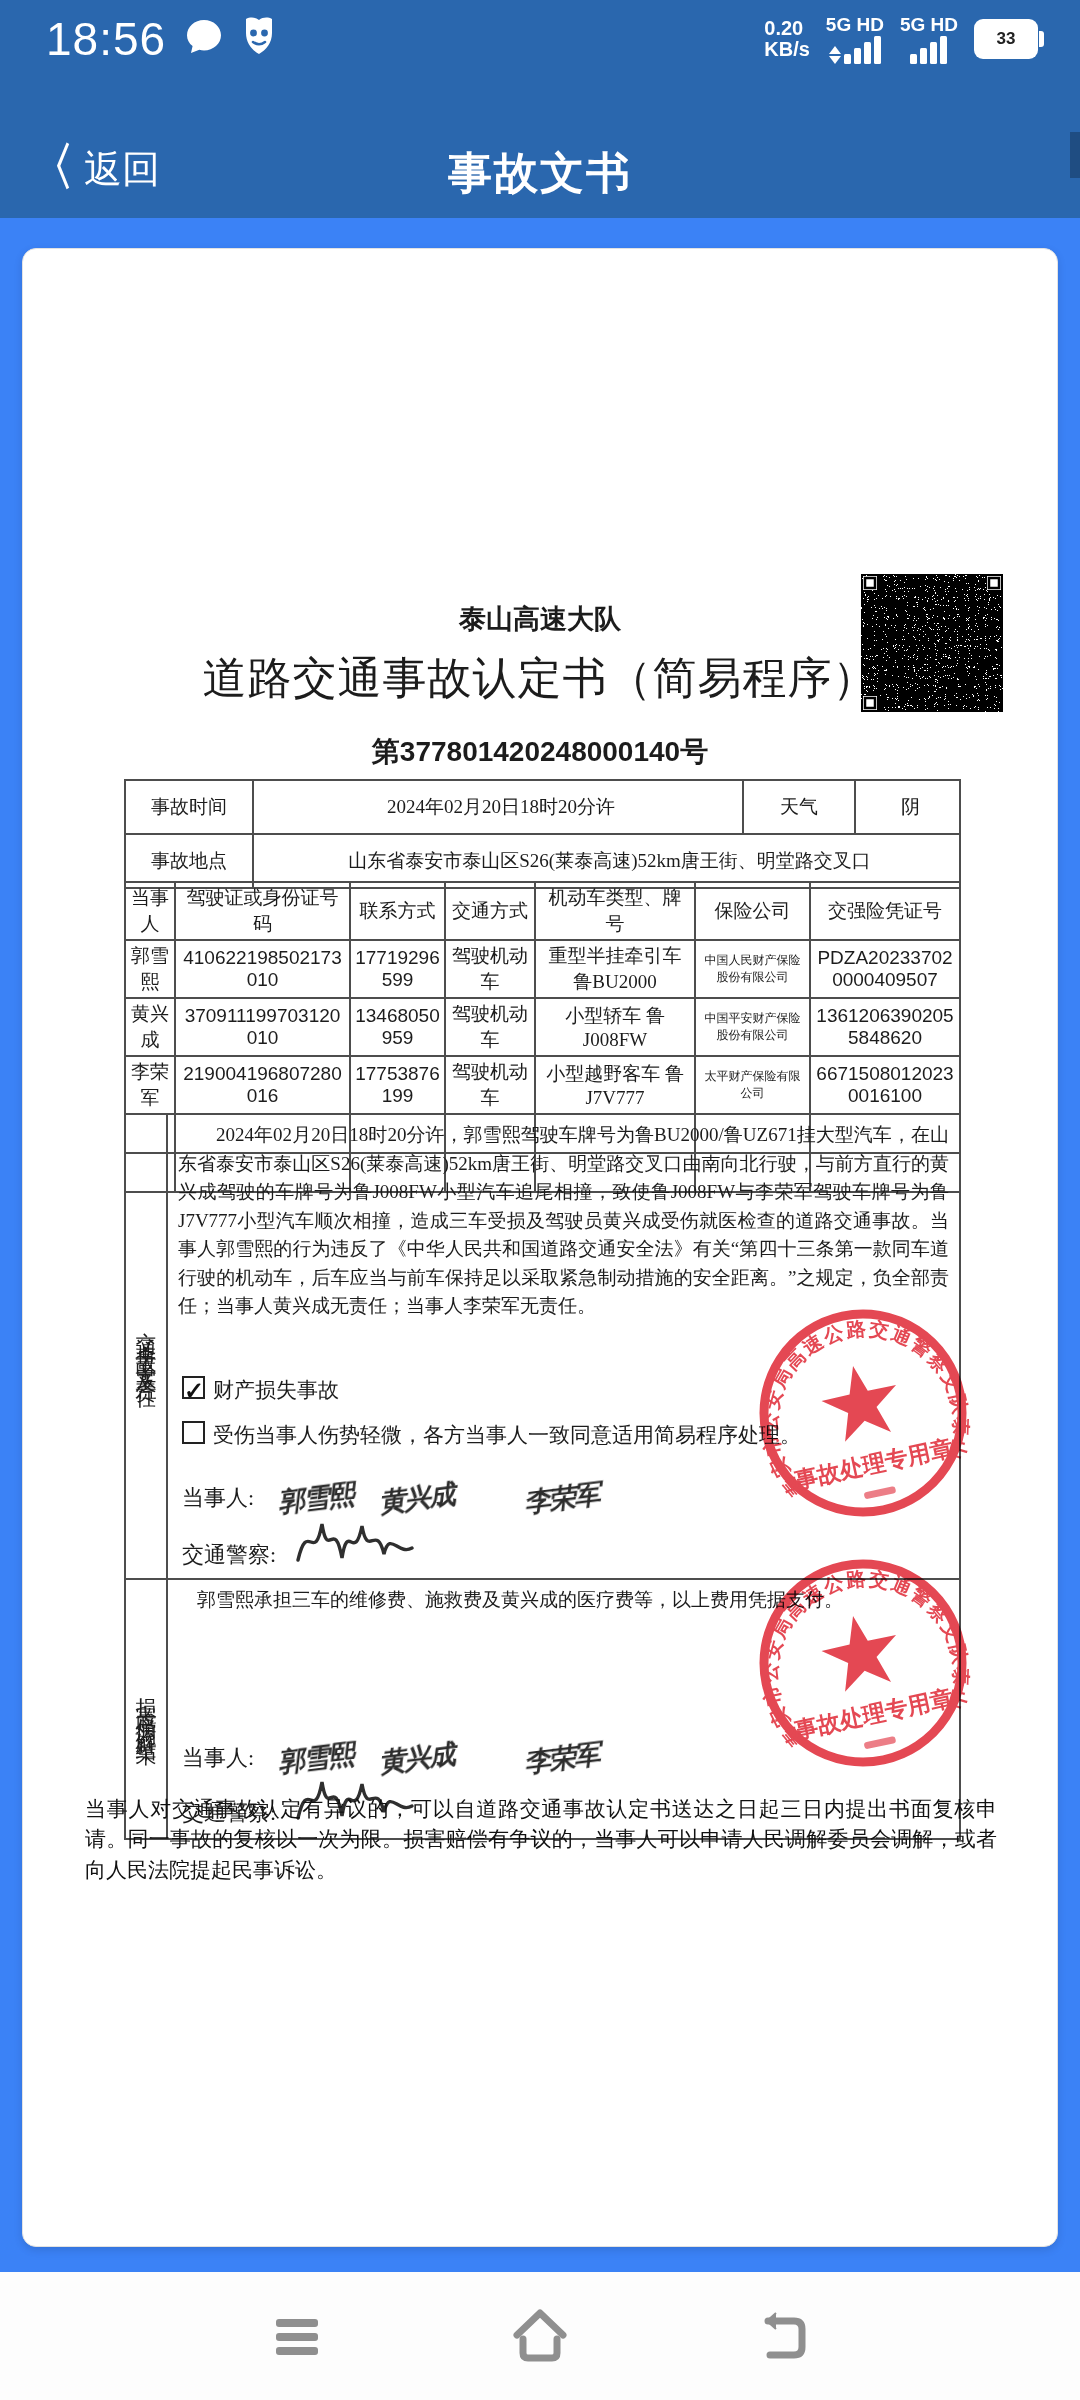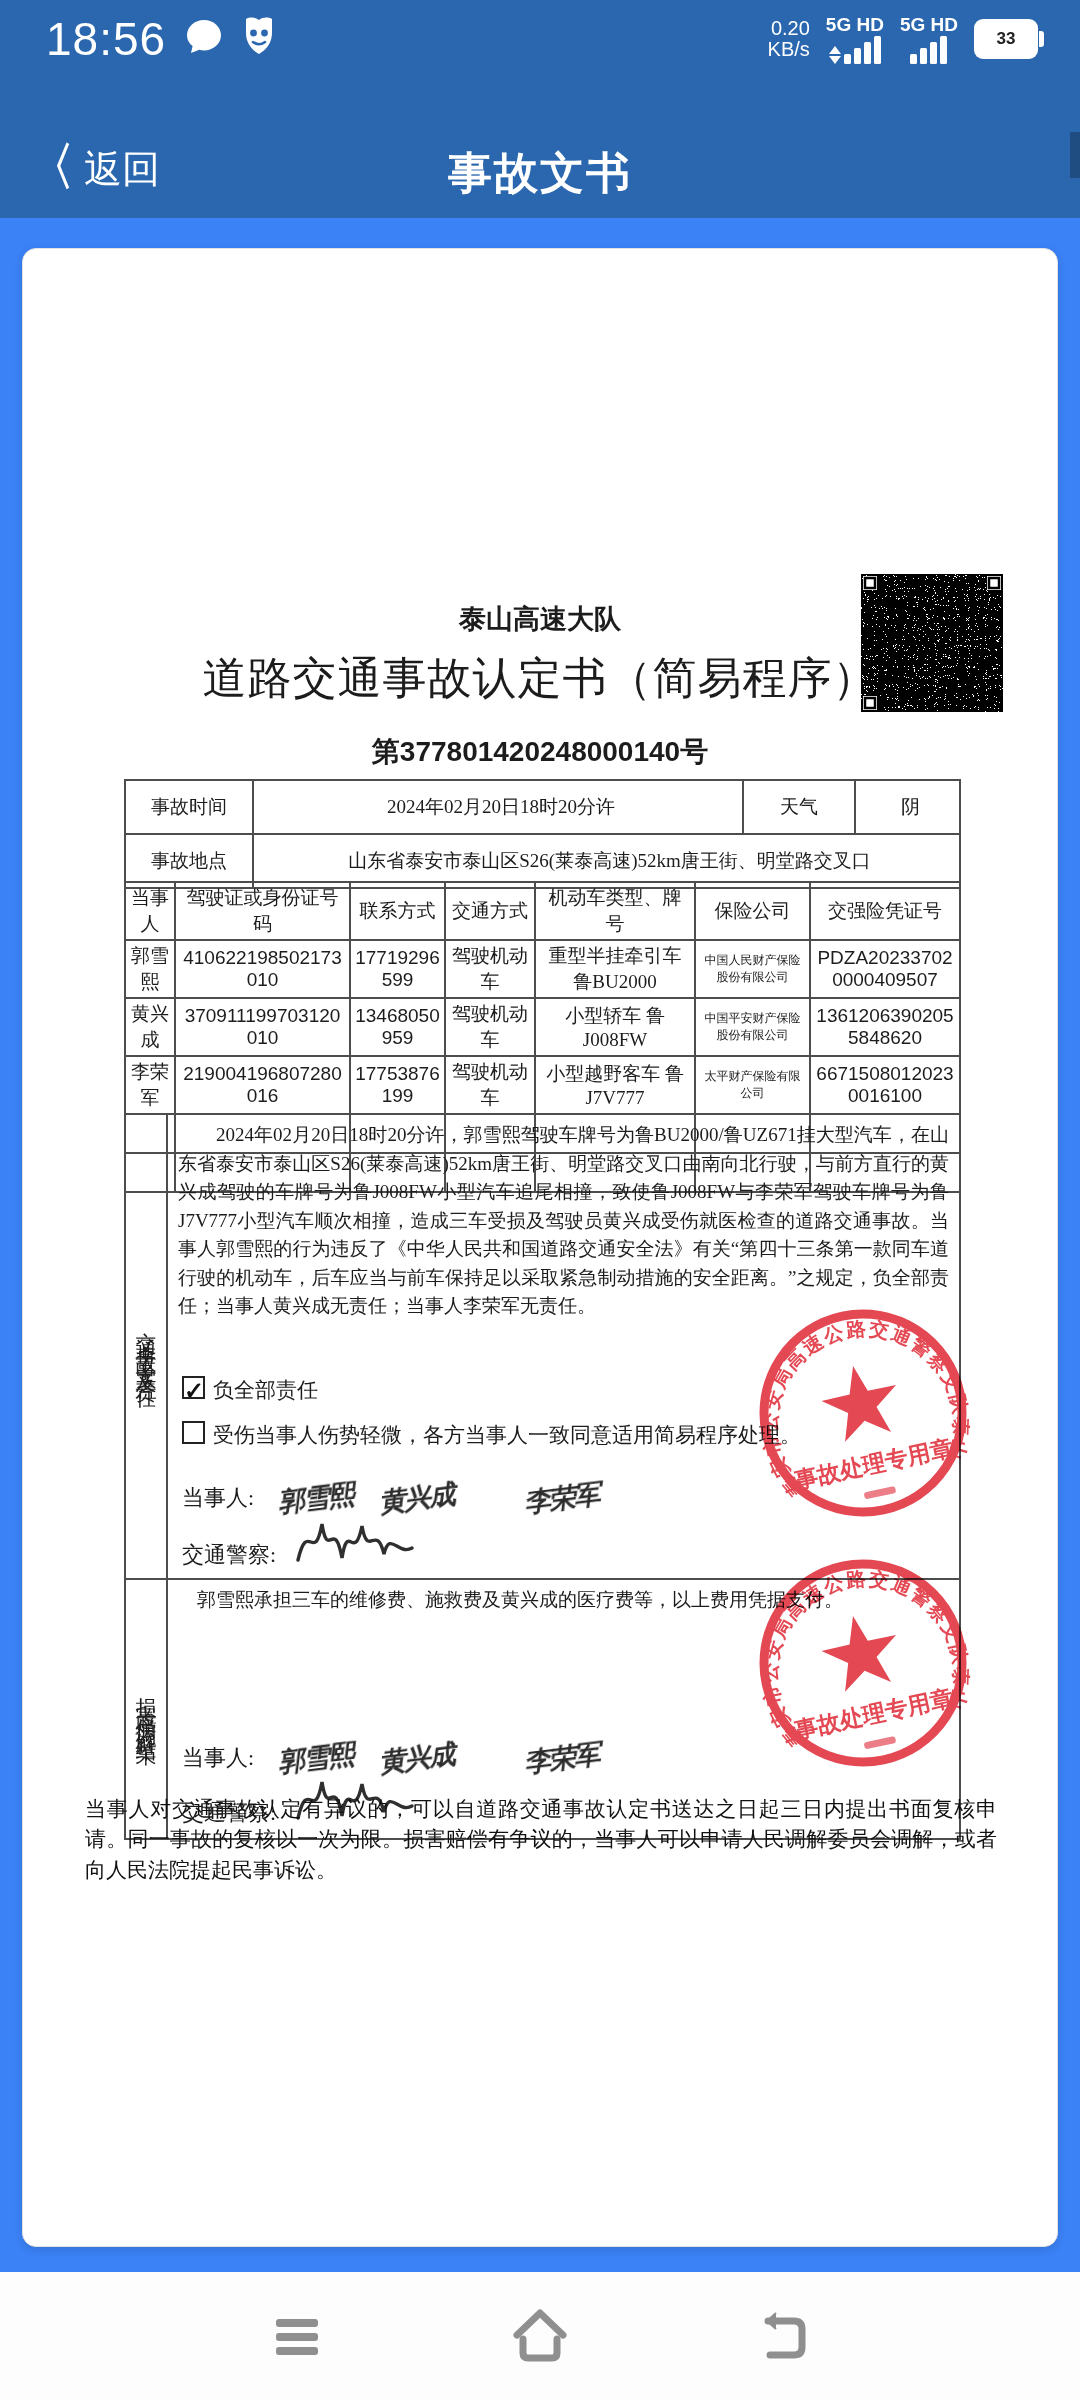--- a/index.html
+++ b/index.html
@@ -4,21 +4,21 @@
 <style>
   html,body{margin:0;padding:0;background:#fff;}
   #screen{position:relative;width:1080px;height:2400px;background:#3b82f6;overflow:hidden;
           font-family:"Liberation Sans",sans-serif;color:#1c1c1c;padding-left:16px;}
   
   .topbar{position:absolute;left:0;top:0;width:1080px;height:218px;background:#2a67ae;color:#fff;}
   .statusrow{position:absolute;left:0;top:0;width:100%;height:78px;display:flex;align-items:center;}
   .clock{font-size:46px;font-weight:400;margin-left:46px;letter-spacing:1px;}
   .st-icons{display:flex;align-items:center;gap:14px;margin-left:18px;}
   .st-right{position:absolute;right:42px;top:0;height:78px;display:flex;align-items:center;gap:16px;}
-  .speed{display:flex;flex-direction:column;align-items:flex-end;line-height:1.05;font-size:20px;font-weight:400;}
+  .speed{display:flex;flex-direction:column;line-height:1.05;font-size:20px;font-weight:700;}
   .sigclu{display:flex;flex-direction:column;align-items:center;line-height:1;}
   .siglabel{font-size:19px;font-weight:700;margin-bottom:2px;}
   .bars{display:flex;align-items:flex-end;gap:3px;height:28px;}
   .bars i{display:block;width:7px;background:#fff;border-radius:1.5px;}
   .updown{display:flex;flex-direction:column;justify-content:flex-end;margin-right:3px;gap:2px;height:28px;}
   .tri-u{width:0;height:0;border-left:6px solid transparent;border-right:6px solid transparent;border-bottom:8px solid #fff;}
   .tri-d{width:0;height:0;border-left:6px solid transparent;border-right:6px solid transparent;border-top:8px solid #fff;}
   .batt{position:relative;width:64px;height:40px;background:#fff;border-radius:9px;display:flex;align-items:center;justify-content:center;}
   .batt span{color:#222;font-size:17px;font-weight:700;}
   .batt::after{content:"";position:absolute;right:-6px;top:12px;width:5px;height:16px;background:#fff;border-radius:0 3px 3px 0;}
@@ -262,21 +262,21 @@
       <colgroup>
           <col style="width:42px">
           <col style="width:793px">
         </colgroup>
       <tbody>
           <tr>
         <td class="vlabel">交通事故事实及责任</td>
         <td class="seccell sec1">
           <p class="body-par">2024年02月20日18时20分许，郭雪熙驾驶车牌号为鲁BU2000/鲁UZ671挂大型汽车，在山东省泰安市泰山区S26(莱泰高速)52km唐王街、明堂路交叉口由南向北行驶，与前方直行的黄兴成驾驶的车牌号为鲁J008FW小型汽车追尾相撞，致使鲁J008FW与李荣军驾驶车牌号为鲁J7V777小型汽车顺次相撞，造成三车受损及驾驶员黄兴成受伤就医检查的道路交通事故。当事人郭雪熙的行为违反了《中华人民共和国道路交通安全法》有关“第四十三条第一款同车道行驶的机动车，后车应当与前车保持足以采取紧急制动措施的安全距离。”之规定，负全部责任；当事人黄兴成无责任；当事人李荣军无责任。</p>
           <div class="cbline" style="margin-top:52px;">
-            <span class="cb checked"></span><span>负全部责任</span>
+            <span class="cb checked"></span><span>财产损失事故</span>
           </div>
           <div class="cbline">
             <span class="cb"></span><span>受伤当事人伤势轻微，各方当事人一致同意适用简易程序处理。</span>
           </div>
           <div class="sigrow">
             <span class="lbl">当事人:</span>
             <span class="sig">郭雪熙</span>
             <span class="sig">黄兴成</span>
             <span class="sig sig3">李荣军</span>
           </div>

